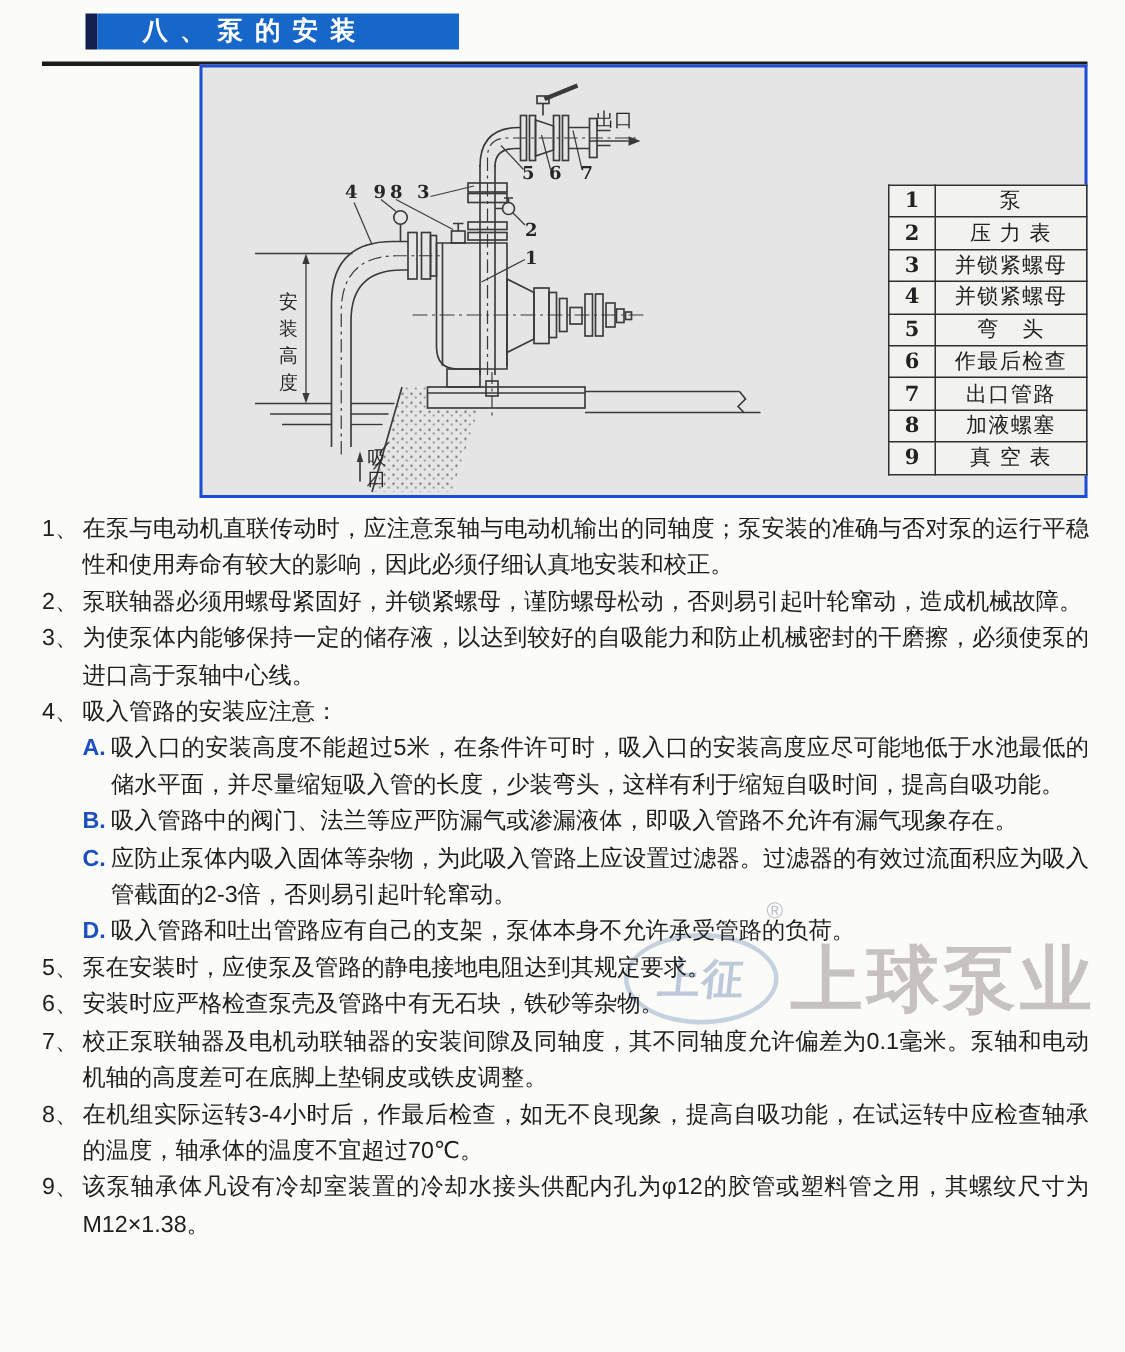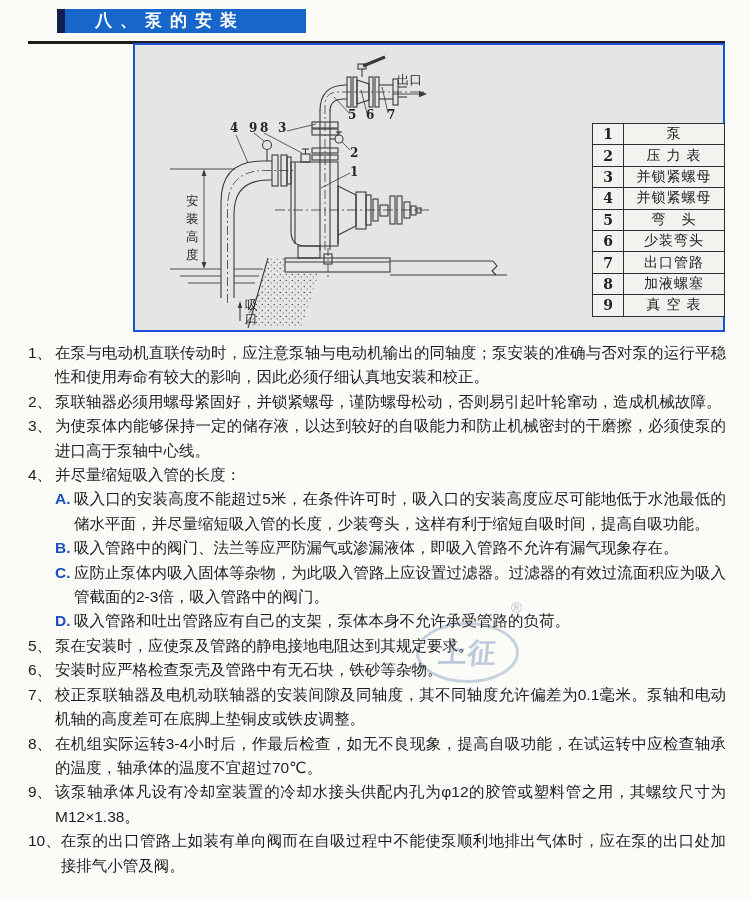--- a/index.html
+++ b/index.html
@@ -215,21 +215,21 @@
         <tr>
             <td class="no">4</td>
             <td class="nm">并锁紧螺母</td>
           </tr>
         <tr>
             <td class="no">5</td>
             <td class="nm">弯　头</td>
           </tr>
         <tr>
             <td class="no">6</td>
-            <td class="nm">少装弯头</td>
+            <td class="nm">作最后检查</td>
           </tr>
         <tr>
             <td class="no">7</td>
             <td class="nm">出口管路</td>
           </tr>
         <tr>
             <td class="no">8</td>
             <td class="nm">加液螺塞</td>
           </tr>
         <tr>
@@ -238,50 +238,51 @@
           </tr>
       </tbody>
     </table>
   </div>
 
   <div class="watermark">
     <div class="wm-oval">
       <span class="wm-badge">上征</span>
     </div>
     <span class="wm-reg">®</span>
+    <span class="wm-name">上球泵业</span>
   </div>
 
   <div class="instructions">
     <div class="item">
         <span class="n">1、</span>
         <span class="t">在泵与电动机直联传动时，应注意泵轴与电动机输出的同轴度；泵安装的准确与否对泵的运行平稳性和使用寿命有较大的影响，因此必须仔细认真地安装和校正。</span>
       </div>
     <div class="item">
         <span class="n">2、</span>
         <span class="t">泵联轴器必须用螺母紧固好，并锁紧螺母，谨防螺母松动，否则易引起叶轮窜动，造成机械故障。</span>
       </div>
     <div class="item">
         <span class="n">3、</span>
         <span class="t">为使泵体内能够保持一定的储存液，以达到较好的自吸能力和防止机械密封的干磨擦，必须使泵的进口高于泵轴中心线。</span>
       </div>
     <div class="item">
         <span class="n">4、</span>
-        <span class="t">并尽量缩短吸入管的长度：</span>
+        <span class="t">吸入管路的安装应注意：</span>
       </div>
     <div class="sub">
         <span class="l">A.</span>
         <span class="t">吸入口的安装高度不能超过5米，在条件许可时，吸入口的安装高度应尽可能地低于水池最低的储水平面，并尽量缩短吸入管的长度，少装弯头，这样有利于缩短自吸时间，提高自吸功能。</span>
       </div>
     <div class="sub">
         <span class="l">B.</span>
         <span class="t">吸入管路中的阀门、法兰等应严防漏气或渗漏液体，即吸入管路不允许有漏气现象存在。</span>
       </div>
     <div class="sub">
         <span class="l">C.</span>
-        <span class="t">应防止泵体内吸入固体等杂物，为此吸入管路上应设置过滤器。过滤器的有效过流面积应为吸入管截面的2-3倍，吸入管路中的阀门。</span>
+        <span class="t">应防止泵体内吸入固体等杂物，为此吸入管路上应设置过滤器。过滤器的有效过流面积应为吸入管截面的2-3倍，否则易引起叶轮窜动。</span>
       </div>
     <div class="sub">
         <span class="l">D.</span>
         <span class="t">吸入管路和吐出管路应有自己的支架，泵体本身不允许承受管路的负荷。</span>
       </div>
     <div class="item">
         <span class="n">5、</span>
         <span class="t">泵在安装时，应使泵及管路的静电接地电阻达到其规定要求。</span>
       </div>
     <div class="item">
@@ -293,19 +294,15 @@
         <span class="t">校正泵联轴器及电机动联轴器的安装间隙及同轴度，其不同轴度允许偏差为0.1毫米。泵轴和电动机轴的高度差可在底脚上垫铜皮或铁皮调整。</span>
       </div>
     <div class="item">
         <span class="n">8、</span>
         <span class="t">在机组实际运转3-4小时后，作最后检查，如无不良现象，提高自吸功能，在试运转中应检查轴承的温度，轴承体的温度不宜超过70℃。</span>
       </div>
     <div class="item">
         <span class="n">9、</span>
         <span class="t">该泵轴承体凡设有冷却室装置的冷却水接头供配内孔为φ12的胶管或塑料管之用，其螺纹尺寸为M12×1.38。</span>
       </div>
-    <div class="item">
-        <span class="n">10、</span>
-        <span class="t">在泵的出口管路上如装有单向阀而在自吸过程中不能使泵顺利地排出气体时，应在泵的出口处加接排气小管及阀。</span>
-      </div>
   </div>
 
 </div>
 
 </body></html>

